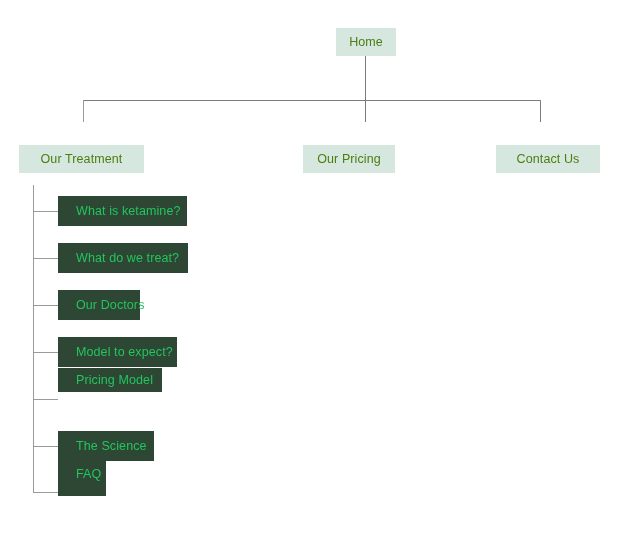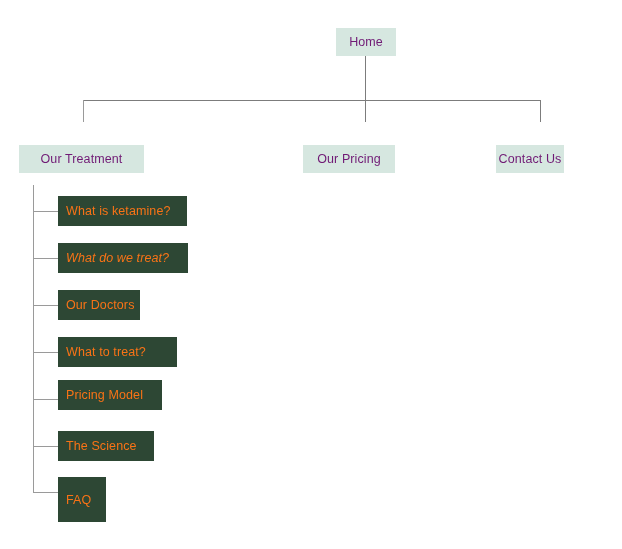--- a/index.html
+++ b/index.html
@@ -22,30 +22,30 @@
   .node {
     position: absolute;
     box-sizing: border-box;
     display: flex;
     align-items: center;
     white-space: nowrap;
     letter-spacing: 0.1px;
   }
   .node-light {
     background: #d6e7e0;
-    color: #701a75;
+    color: #4d7c0f;
     font-size: 12.5px;
     justify-content: center;
   }
   .node-dark {
     background: #2d4734;
-    color: #f97316;
+    color: #22c55e;
     font-size: 12.5px;
     justify-content: flex-start;
-    padding-left: 8px;
+    padding-left: 18px;
   }
   .line {
     position: absolute;
     background: #7c7c7c;
   }
   .line-h { height: 1px; }
   .line-v { width: 1px; }
   .line-soft { background: #9a9a9a; }
 </style>
 </head>
@@ -68,23 +68,23 @@
   <div class="line line-h line-soft" style="left: 33px; top: 305px; width: 25px;"></div>
   <div class="line line-h line-soft" style="left: 33px; top: 352px; width: 25px;"></div>
   <div class="line line-h line-soft" style="left: 33px; top: 399px; width: 25px;"></div>
   <div class="line line-h line-soft" style="left: 33px; top: 446px; width: 25px;"></div>
   <div class="line line-h line-soft" style="left: 33px; top: 492px; width: 25px;"></div>
 
   <div class="node node-light" style="left: 336px; top: 28px; width: 60px; height: 28px;">Home</div>
 
   <div class="node node-light" style="left: 19px; top: 145px; width: 125px; height: 28px;">Our Treatment</div>
   <div class="node node-light" style="left: 303px; top: 145px; width: 92px; height: 28px;">Our Pricing</div>
-  <div class="node node-light" style="left: 496px; top: 145px; width: 68px; height: 28px;">Contact Us</div>
+  <div class="node node-light" style="left: 496px; top: 145px; width: 104px; height: 28px;">Contact Us</div>
 
   <div class="node node-dark" style="left: 58px; top: 196px; width: 129px; height: 30px;">What is ketamine?</div>
-  <div class="node node-dark" style="left: 58px; top: 243px; width: 130px; height: 30px; font-style: italic;">What do we treat?</div>
+  <div class="node node-dark" style="left: 58px; top: 243px; width: 130px; height: 30px;">What do we treat?</div>
   <div class="node node-dark" style="left: 58px; top: 290px; width: 82px; height: 30px;">Our Doctors</div>
-  <div class="node node-dark" style="left: 58px; top: 337px; width: 119px; height: 30px;">What to treat?</div>
-  <div class="node node-dark" style="left: 58px; top: 380px; width: 104px; height: 30px;">Pricing Model</div>
+  <div class="node node-dark" style="left: 58px; top: 337px; width: 119px; height: 30px;">Model to expect?</div>
+  <div class="node node-dark" style="left: 58px; top: 368px; width: 104px; height: 24px;">Pricing Model</div>
   <div class="node node-dark" style="left: 58px; top: 431px; width: 96px; height: 30px;">The Science</div>
-  <div class="node node-dark" style="left: 58px; top: 477px; width: 48px; height: 45px;">FAQ</div>
+  <div class="node node-dark" style="left: 58px; top: 451px; width: 48px; height: 45px;">FAQ</div>
 
 </div>
 
 </body></html>

